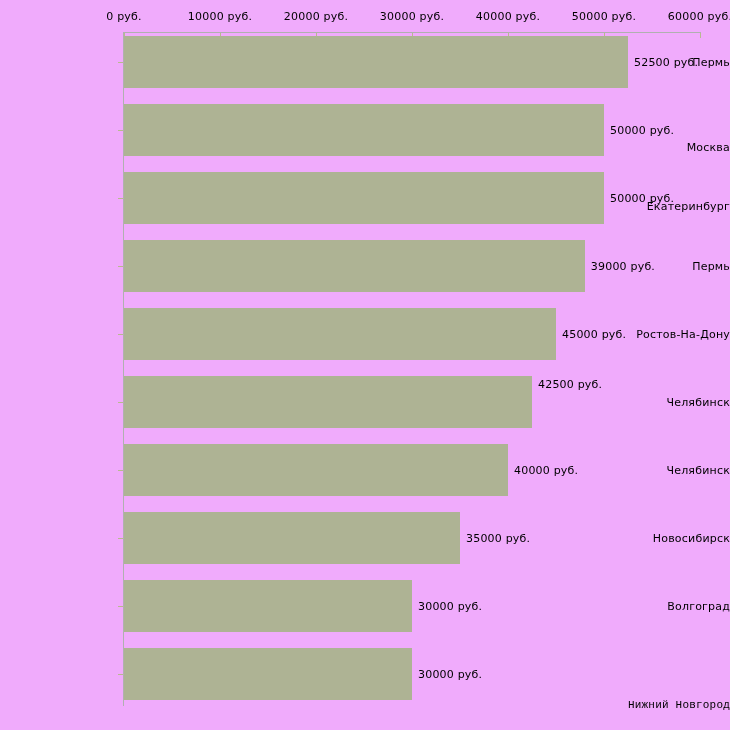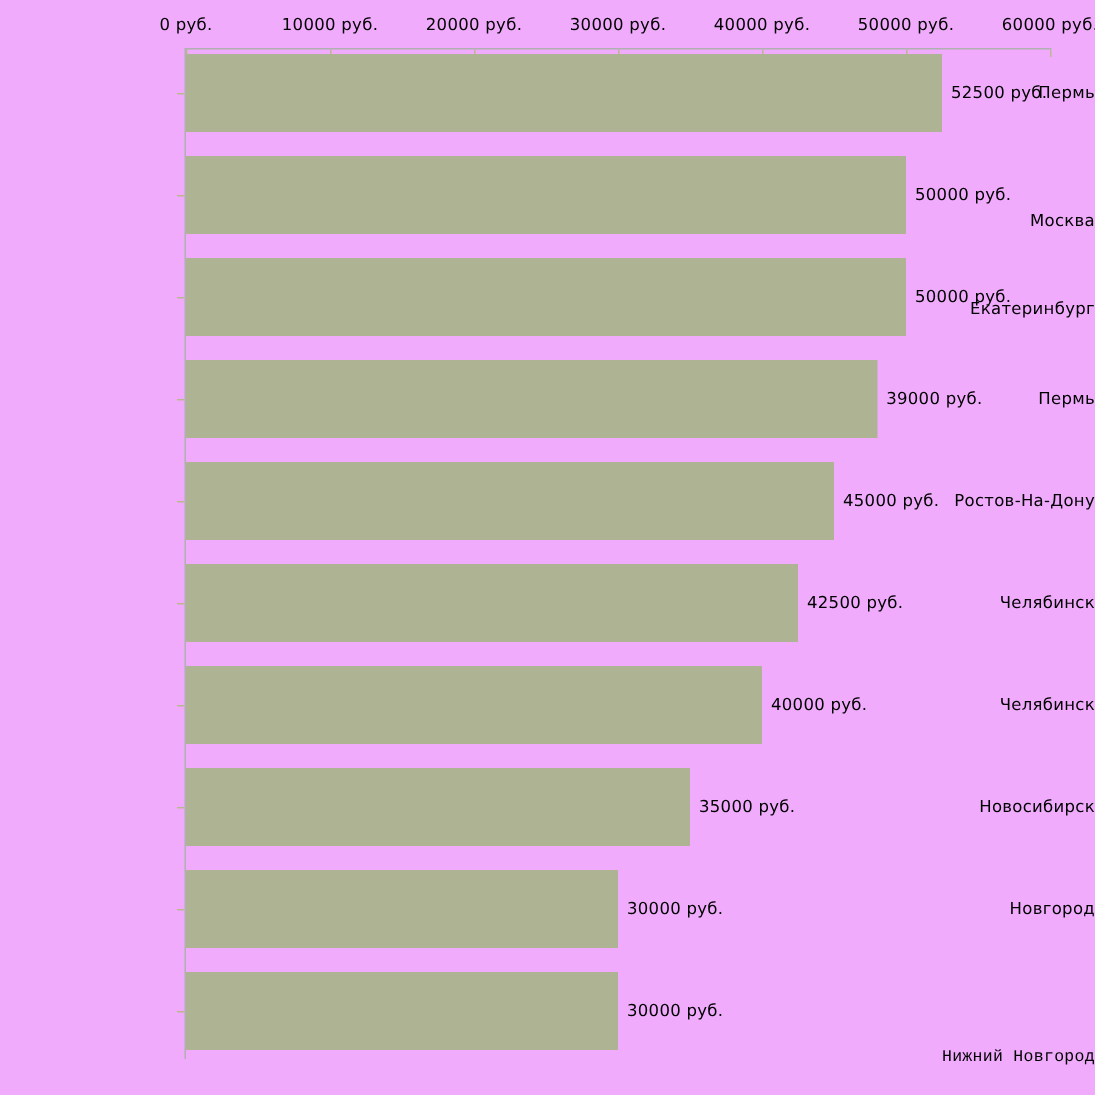--- a/index.html
+++ b/index.html
@@ -133,36 +133,36 @@
     </div>
   <div id="catlabels">
       <div class="cat-label" style="top: 62px;">Пермь</div>
       <div class="cat-label" style="top: 124px; margin-top: 23px;">Москва</div>
       <div class="cat-label" style="top: 206px;">Екатеринбург</div>
       <div class="cat-label" style="top: 266px;">Пермь</div>
       <div class="cat-label" style="top: 334px;">Ростов-На-Дону</div>
       <div class="cat-label" style="top: 402px;">Челябинск</div>
       <div class="cat-label" style="top: 470px;">Челябинск</div>
       <div class="cat-label" style="top: 538px;">Новосибирск</div>
-      <div class="cat-label" style="top: 606px;">Новгород</div>
+      <div class="cat-label" style="top: 606px;">Волгоград</div>
       <div class="cat-label" style="top: 705px; font-family: Liberation Mono, monospace;">Нижний Новгород</div>
     </div>
   <div id="bars">
       <div class="bar" title="Самара 52500 руб." style="top: 36px; width: 504px; background: rgb(174, 179, 148);"></div>
       <div class="bar-value" style="left: 634px; top: 62px;">52500 руб.</div>
       <div class="bar" title="Москва 50000 руб." style="top: 104px; width: 480px; background: rgb(174, 179, 148);"></div>
       <div class="bar-value" style="left: 610px; top: 130px;">50000 руб.</div>
       <div class="bar" title="Екатеринбург 50000 руб." style="top: 172px; width: 480px; background: rgb(174, 179, 148);"></div>
       <div class="bar-value" style="left: 610px; top: 198px;">50000 руб.</div>
       <div class="bar" title="Пермь 48000 руб." style="top: 240px; width: 460.8px; background: rgb(174, 179, 148);"></div>
       <div class="bar-value" style="left: 590.8px; top: 266px;">39000 руб.</div>
       <div class="bar" title="Ростов-На-Дону 45000 руб." style="top: 308px; width: 432px; background: rgb(174, 179, 148);"></div>
       <div class="bar-value" style="left: 562px; top: 334px;">45000 руб.</div>
       <div class="bar" title="Челябинск 42500 руб." style="top: 376px; width: 408px; background: rgb(174, 179, 148);"></div>
-      <div class="bar-value" style="left: 538px; top: 402px;">42500 руб.</div>
+      <div class="bar-value" style="left: 538px; top: 384px;">42500 руб.</div>
       <div class="bar" title="Красноярск 40000 руб." style="top: 444px; width: 384px; background: rgb(174, 179, 148);"></div>
       <div class="bar-value" style="left: 514px; top: 470px;">40000 руб.</div>
       <div class="bar" title="Новосибирск 35000 руб." style="top: 512px; width: 336px; background: rgb(174, 179, 148);"></div>
       <div class="bar-value" style="left: 466px; top: 538px;">35000 руб.</div>
       <div class="bar" title="Волгоград 30000 руб." style="top: 580px; width: 288px; background: rgb(174, 179, 148);"></div>
       <div class="bar-value" style="left: 418px; top: 606px;">30000 руб.</div>
       <div class="bar" title="Нижний Новгород 30000 руб." style="top: 648px; width: 288px; background: rgb(174, 179, 148);"></div>
       <div class="bar-value" style="left: 418px; top: 674px;">30000 руб.</div>
     </div>
 

